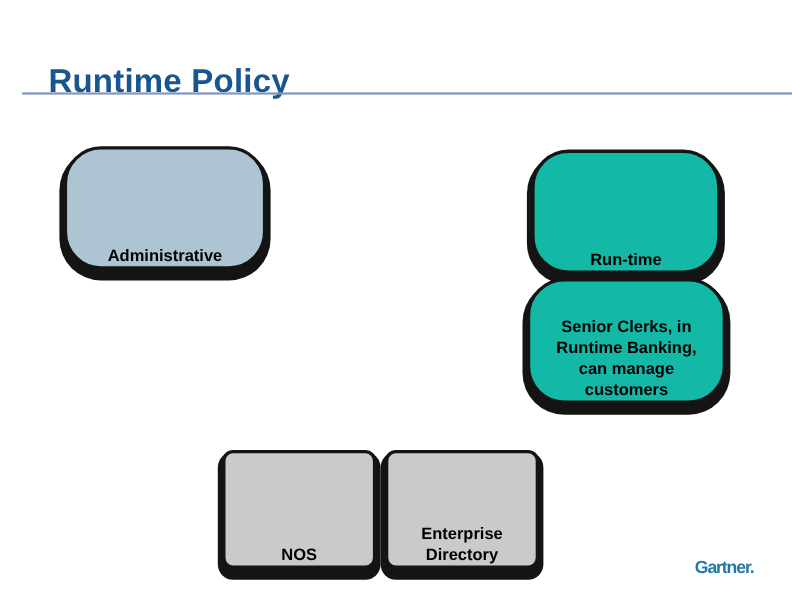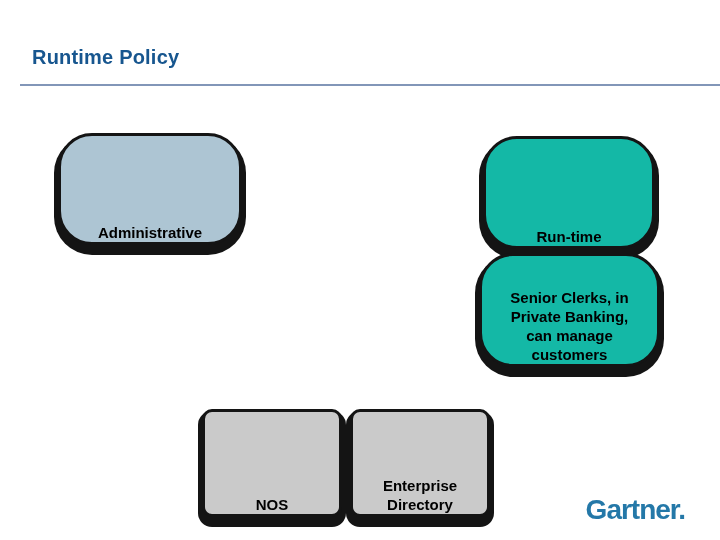--- a/index.html
+++ b/index.html
@@ -11,22 +11,22 @@
     height: 540px;
     background: #ffffff;
     position: relative;
     overflow: hidden;
     font-family: "Liberation Sans", sans-serif;
   }
   .slide-title {
     position: absolute;
     left: 28px;
     top: 42px;
-    margin: 4px;
-    font-size: 20px;
+    margin: 16px;
+    font-size: 30px;
     font-weight: bold;
     color: #17568f;
     letter-spacing: 0.2px;
   }
   .title-divider {
     position: absolute;
     left: 20px;
     top: 84px;
     width: 700px;
     height: 2px;
@@ -63,21 +63,21 @@
   .node-administrative { left: 58px;  top: 133px; width: 184px; height: 112px; }
   .node-runtime        { left: 483px; top: 136px; width: 172px; height: 113px; }
   .node-senior-clerks  { left: 479px; top: 253px; width: 181px; height: 114px; }
   .node-nos            { left: 202px; top: 409px; width: 140px; height: 108px; }
   .node-enterprise-dir { left: 350px; top: 409px; width: 140px; height: 108px; }
 
   .brand-logo {
     position: absolute;
     right: 35px;
     bottom: 14px;
-    font-size: 28px;
+    font-size: 16px;
     font-weight: bold;
     letter-spacing: -1px;
     color: #2478a8;
   }
 </style>
 </head>
 <body>
 
 <h1 class="slide-title">Runtime Policy</h1>
 
@@ -86,21 +86,21 @@
 <div class="shape rounded fill-admin node-administrative">
   <span class="shape-label">Administrative</span>
 </div>
 
 <div class="shape rounded fill-green node-runtime">
   <span class="shape-label">Run-time</span>
 </div>
 
 <div class="shape rounded fill-green node-senior-clerks">
   <span class="shape-label">Senior Clerks, in
-Private Banking,
+Runtime Banking,
 can manage
 customers</span>
 </div>
 
 <div class="shape boxy fill-gray node-nos">
   <span class="shape-label">NOS</span>
 </div>
 
 <div class="shape boxy fill-gray node-enterprise-dir">
   <span class="shape-label">Enterprise

